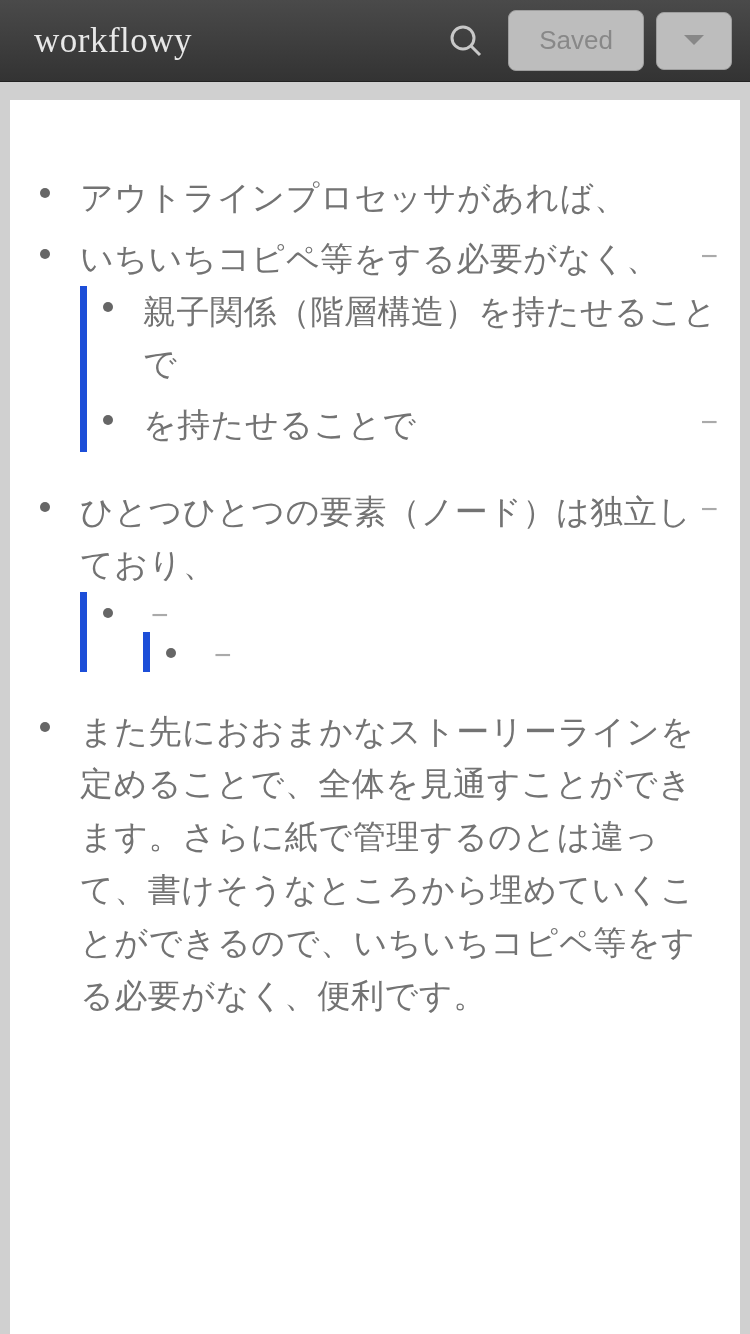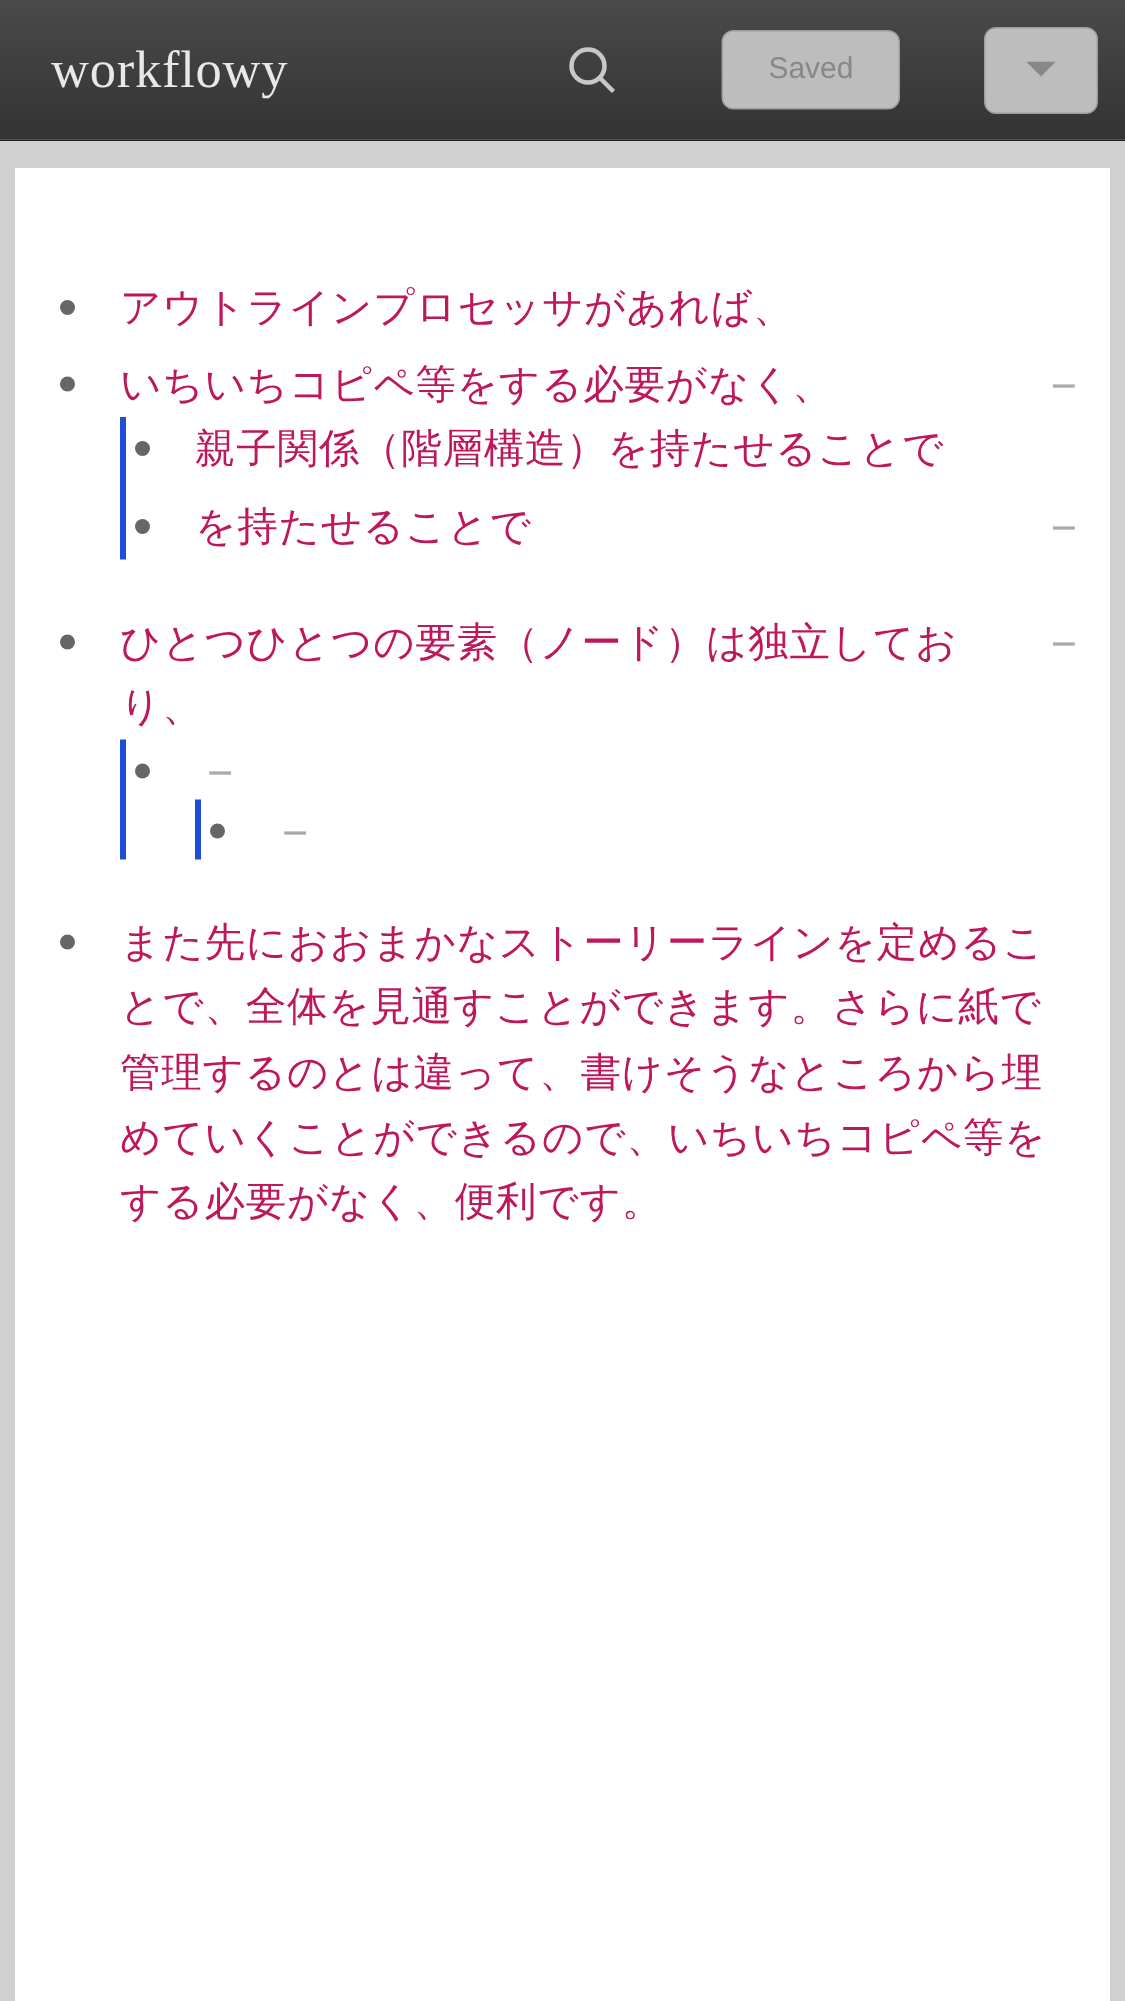--- a/index.html
+++ b/index.html
@@ -9,26 +9,25 @@
     }
     body {
       font-family: -apple-system, "Helvetica Neue", Arial, sans-serif;
       background: #d0d0d0;
       width: 750px;
       height: 1334px;
       overflow: hidden;
     }
     .header {
       background: linear-gradient(to bottom, #4a4a4a, #333333);
-      height: 94px;
+      height: 82px;
       display: flex;
       align-items: center;
       padding: 0 18px 0 34px;
       border-bottom: 1px solid #222;
-      gap: 44px;
     }
     .logo {
       color: #e8e8e8;
       font-family: Georgia, serif;
       font-size: 35px;
       font-weight: normal;
       letter-spacing: 0.5px;
       flex: 1;
     }
     .search-icon {
@@ -42,21 +41,21 @@
     .search-icon svg {
       stroke: #c8c8c8;
       stroke-width: 3;
       fill: none;
     }
     .saved-button {
       background: #bdbdbd;
       border: 1px solid #9e9e9e;
       border-radius: 8px;
       color: #888;
-      font-size: 20px;
+      font-size: 26px;
       padding: 14px 30px;
       margin-right: 12px;
       font-weight: 400;
     }
     .dropdown-button {
       background: #bdbdbd;
       border: 1px solid #9e9e9e;
       border-radius: 8px;
       width: 76px;
       height: 58px;
@@ -81,38 +80,38 @@
     .bullet {
       width: 10px;
       height: 10px;
       background: #666;
       border-radius: 50%;
       flex-shrink: 0;
       margin-top: 16px;
       margin-right: 30px;
     }
     .node-text {
-      color: #be185d;
-      font-size: 27px;
+      color: #737373;
+      font-size: 33px;
       line-height: 1.6;
       flex: 1;
       letter-spacing: 0.5px;
     }
     .minus {
       color: #aaa;
       font-size: 30px;
       margin-left: 8px;
       align-self: flex-start;
       margin-top: 6px;
       font-weight: 300;
     }
     .children {
       margin-left: 40px;
-      border-left: 4px solid #1d4ed8;
-      padding-left: 6px;
+      border-left: 7px solid #1d4ed8;
+      padding-left: 16px;
     }
     .children .node {
       padding-left: 0;
     }
     .children .bullet {
       margin-left: 0;
     }
     .node-wrap {
       margin-bottom: 8px;
     }

